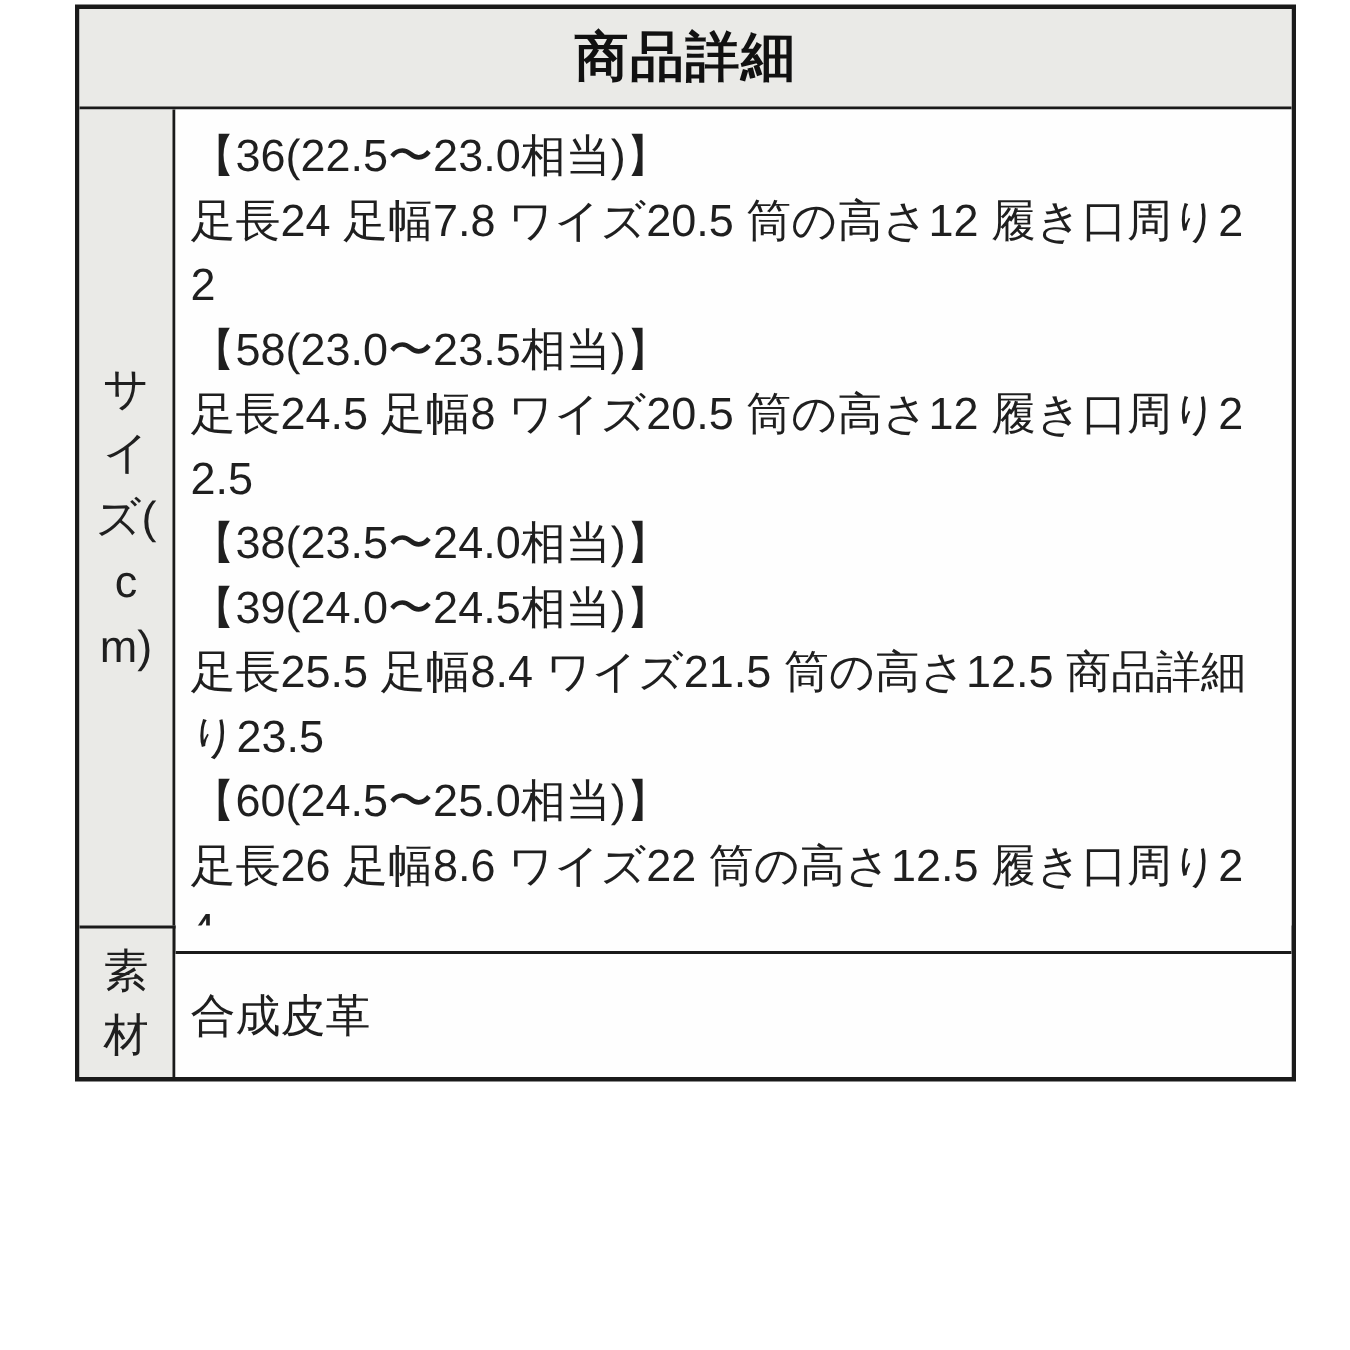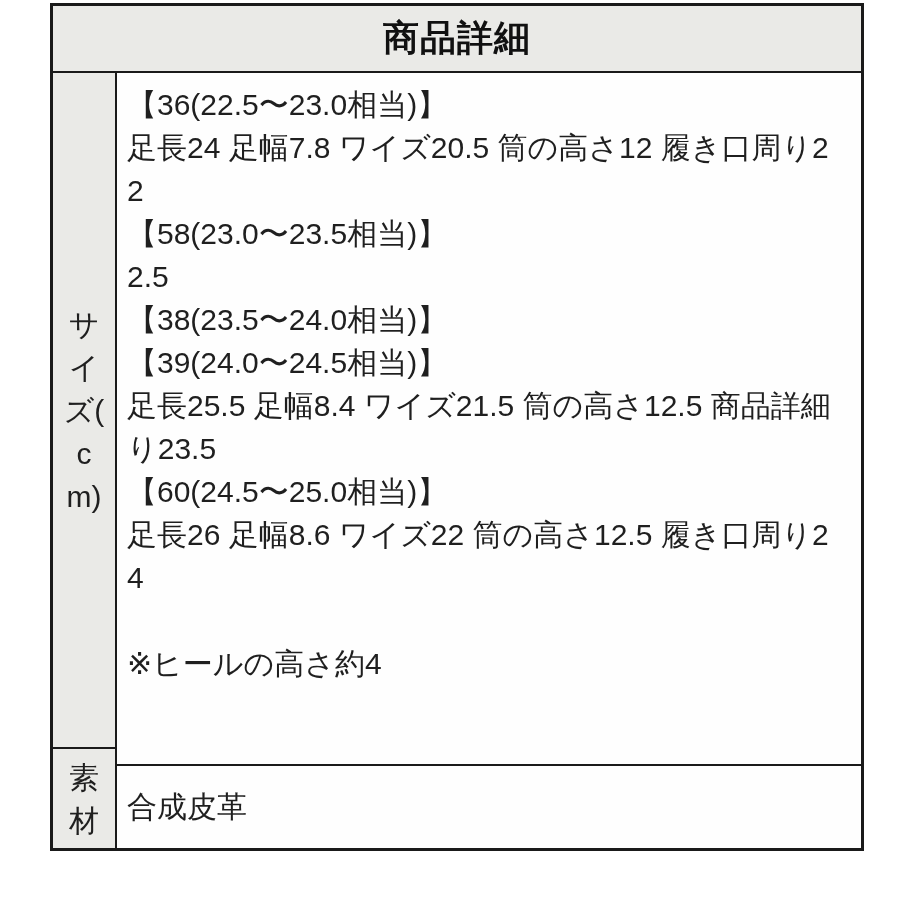--- a/index.html
+++ b/index.html
@@ -11,21 +11,21 @@
     overflow: hidden;
   }
   .canvas {
     position: relative;
     width: 900px; height: 900px;
     background: #ffffff;
   }
   .product-table {
     position: absolute;
     left: 50px; top: 3px;
-    width: 814px; height: 848px;
+    width: 814px; height: 718px;
     border: 3px solid #1a1a1a;
     display: grid;
     grid-template-columns: 64px 1fr;
     grid-template-rows: 67px 1fr 101px;
     background: #fefefe;
   }
   .cell {
     overflow: hidden;
   }
   .header-cell {
@@ -92,20 +92,21 @@
       <div class="lchar">ズ(</div>
       <div class="lchar">c</div>
       <div class="lchar">m)</div>
     </div>
 
     <div class="cell size-content-cell">
       <div class="sline">【36(22.5〜23.0相当)】</div>
       <div class="sline">足長24 足幅7.8 ワイズ20.5 筒の高さ12 履き口周り2</div>
       <div class="sline">2</div>
       <div class="sline">【58(23.0〜23.5相当)】</div>
+      <div class="sline">足長24.5 足幅8 ワイズ20.5 筒の高さ12 履き口周り2</div>
       <div class="sline">2.5</div>
       <div class="sline">【38(23.5〜24.0相当)】</div>
       <div class="sline">【39(24.0〜24.5相当)】</div>
       <div class="sline">足長25.5 足幅8.4 ワイズ21.5 筒の高さ12.5 商品詳細</div>
       <div class="sline">り23.5</div>
       <div class="sline">【60(24.5〜25.0相当)】</div>
       <div class="sline">足長26 足幅8.6 ワイズ22 筒の高さ12.5 履き口周り2</div>
       <div class="sline">4</div>
       <div class="sline"></div>
       <div class="sline">※ヒールの高さ約4</div>

